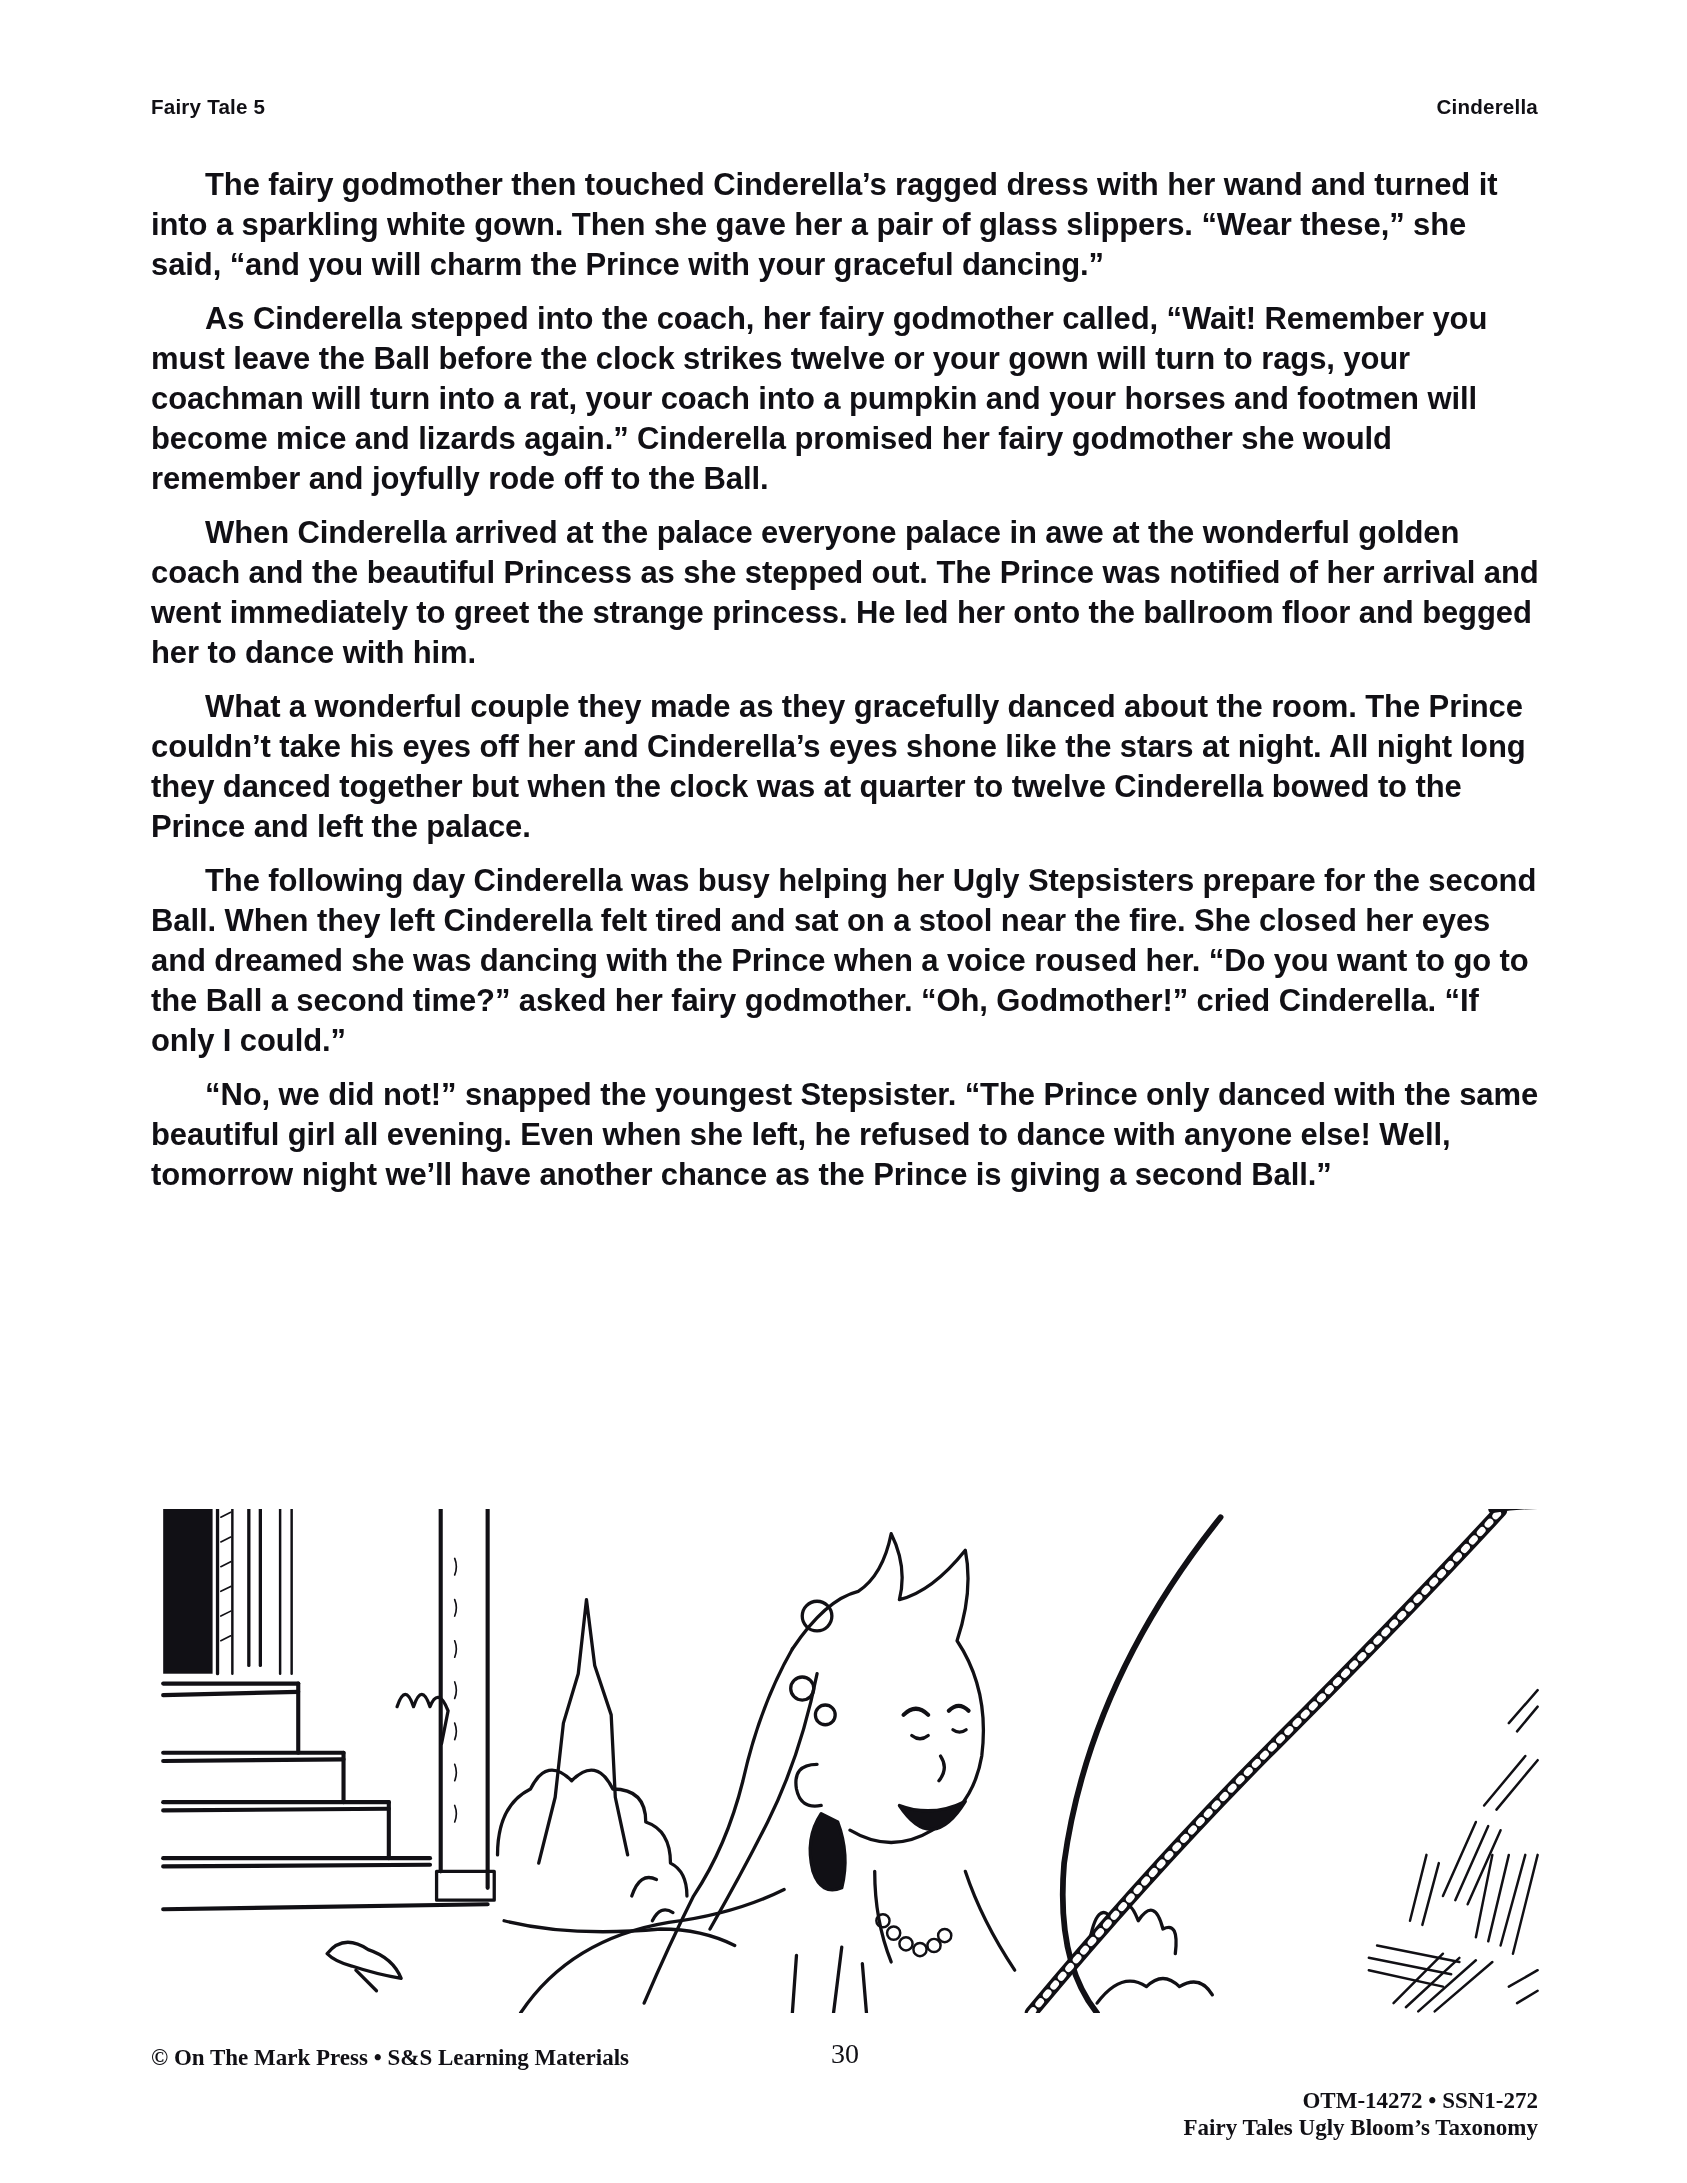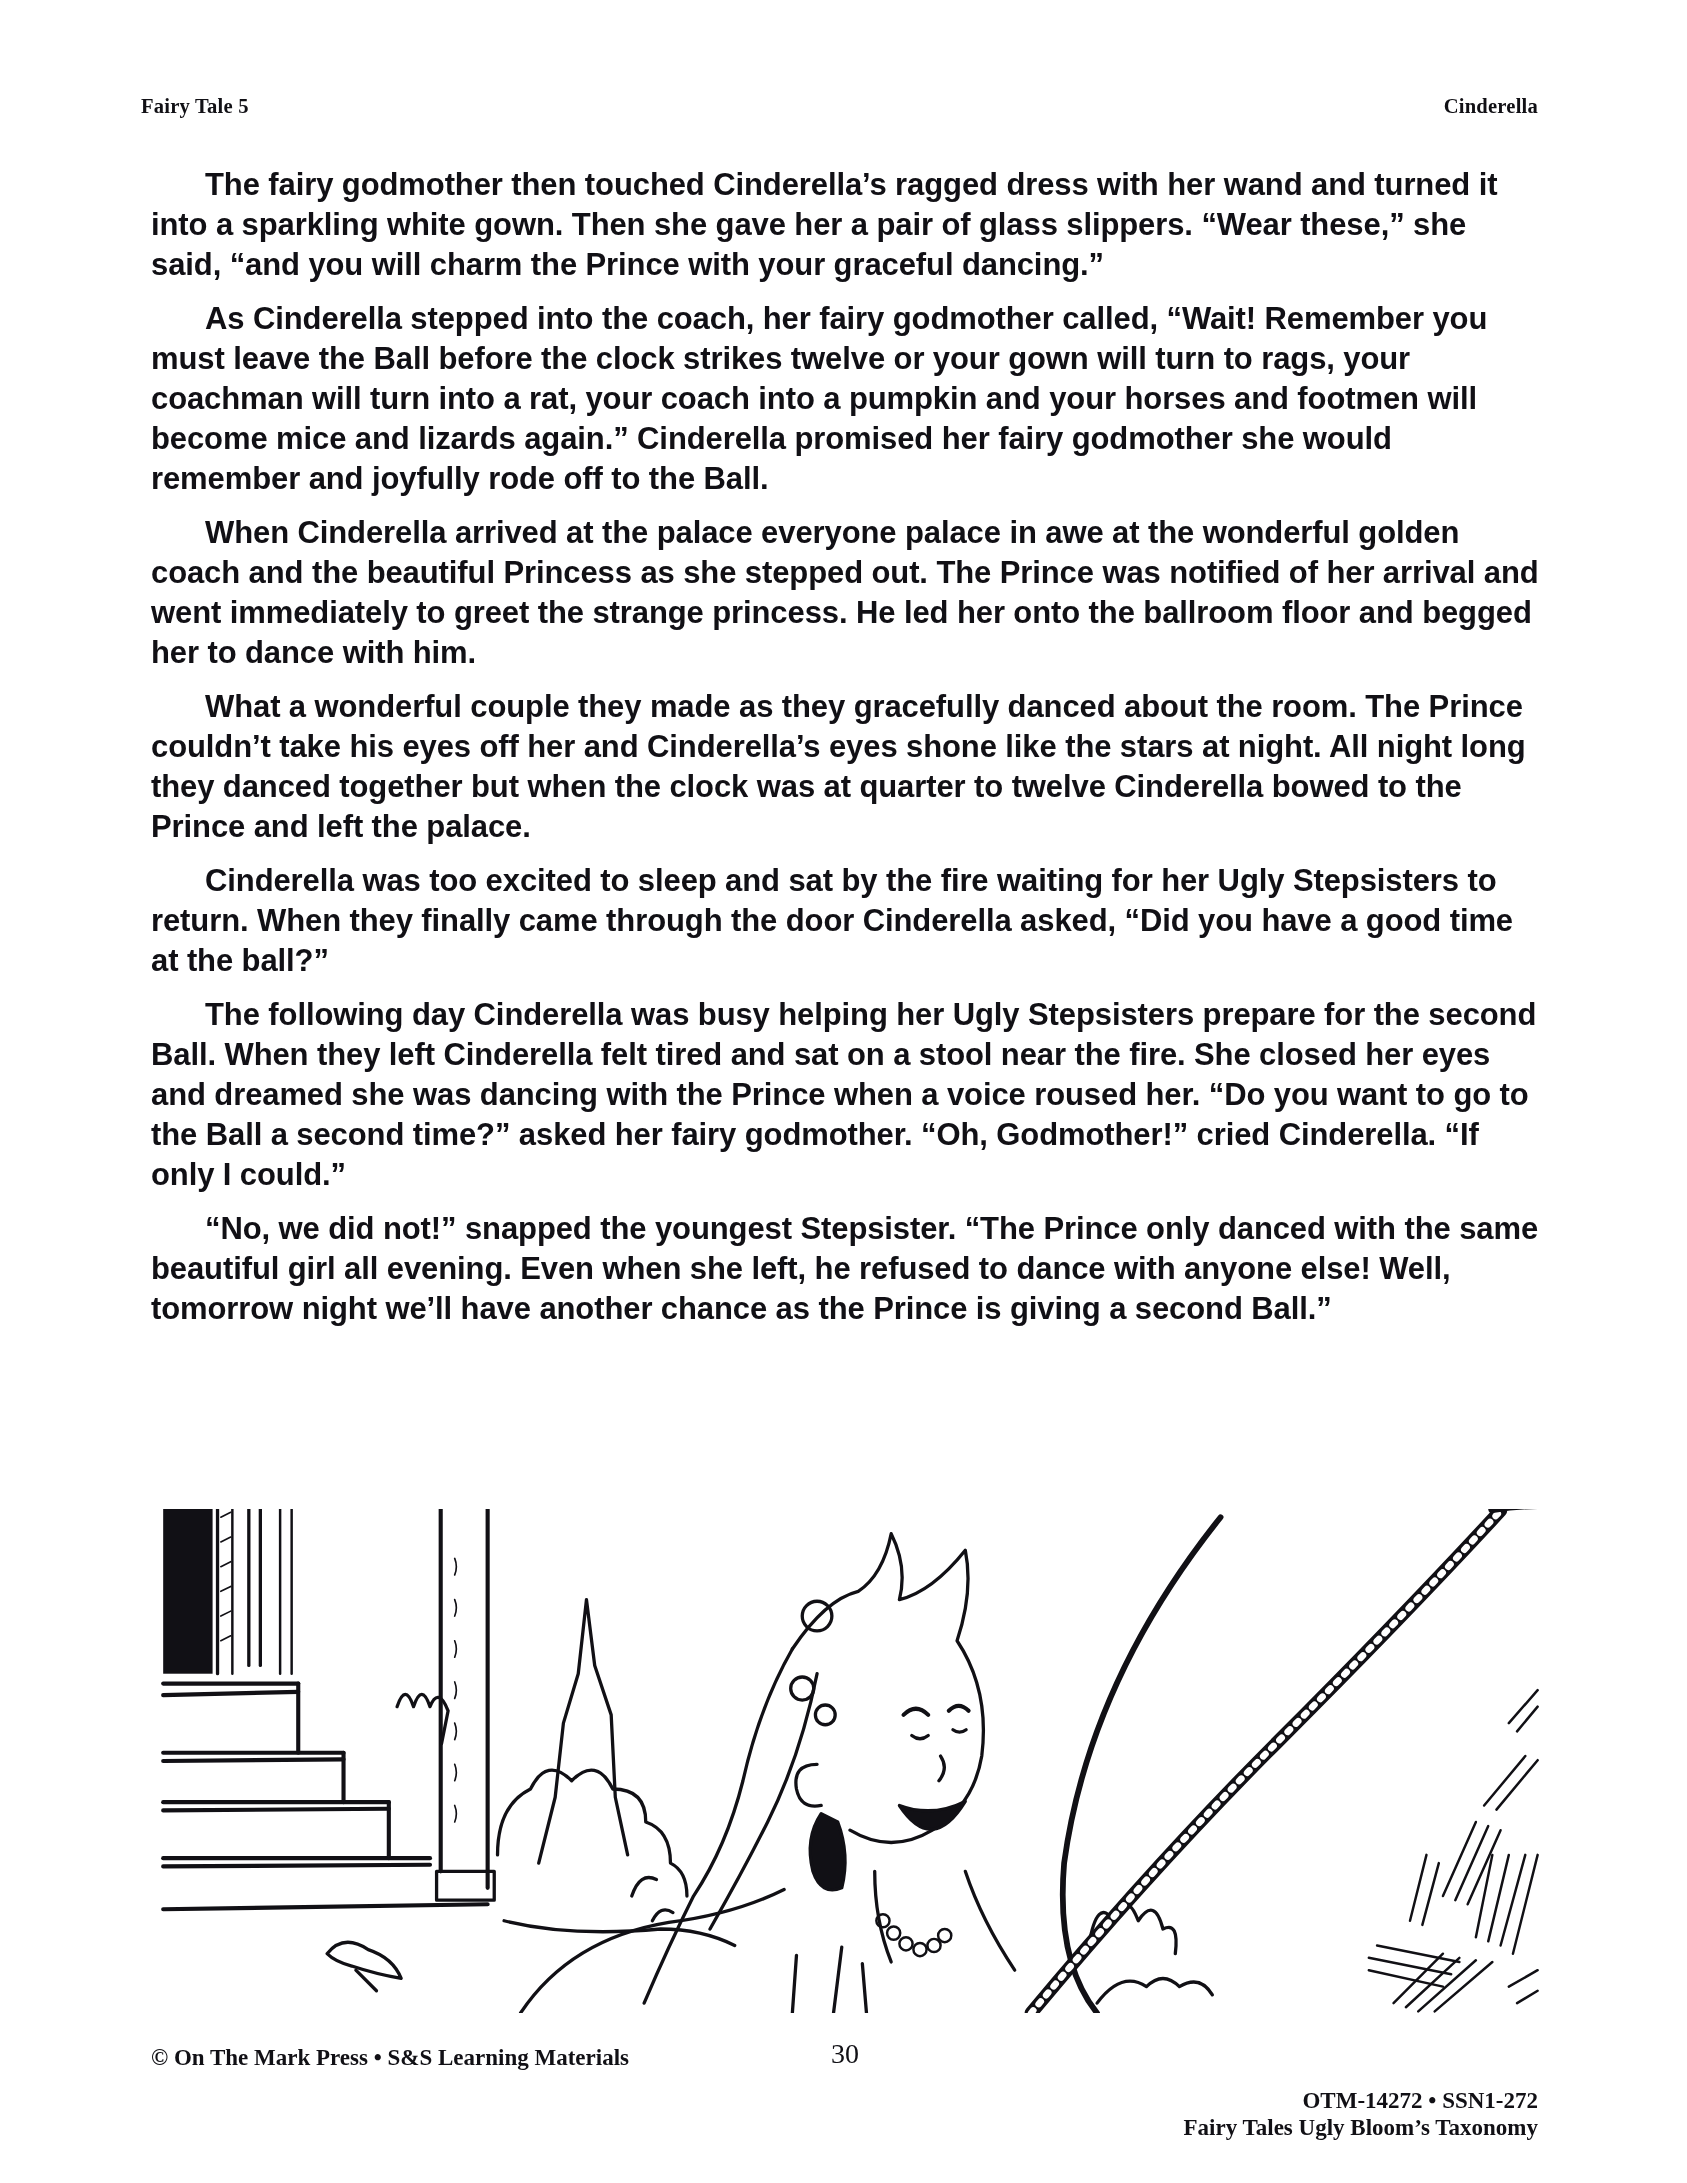--- a/index.html
+++ b/index.html
@@ -1,23 +1,23 @@
 <!DOCTYPE html>
 <html style="font-size:13px"><head>
   <meta charset="utf-8">
   <style>
     html, body { margin: 0; padding: 0; background: #ffffff; }
     body {
       width: 1687px; height: 2183px; position: relative; overflow: hidden;
       color: #111015;
     }
     .header {
-      position: absolute; left: 141px; right: 149px; top: 95px;
+      position: absolute; left: 151px; right: 149px; top: 95px;
       display: flex; justify-content: space-between; align-items: flex-end;
-      font-family: Liberation Serif, serif;
+      font-family: Liberation Sans, sans-serif;
       font-weight: bold; font-size: 20.6px; letter-spacing: 0.2px;
     }
     .story {
       position: absolute; left: 151px; top: 165px; width: 1391px;
       font-family: "Liberation Sans", "DejaVu Sans", sans-serif;
       font-size: 31px; line-height: 40px; letter-spacing: -0.1px; font-weight: bold;
     }
     .story p { margin: 0 0 14px 0; text-indent: 54px; }
     .illustration {
       position: absolute; left: 158px; top: 1509px; width: 1384px; height: 504px;
@@ -40,21 +40,20 @@
 <div class="header">
   <span>Fairy Tale 5</span>
   <span>Cinderella</span>
 </div>
 
 <div class="story">
   <p>The fairy godmother then touched Cinderella’s ragged dress with her wand and turned it into a sparkling white gown. Then she gave her a pair of glass slippers. “Wear these,” she said, “and you will charm the Prince with your graceful dancing.”</p>
   <p>As Cinderella stepped into the coach, her fairy godmother called, “Wait! Remember you must leave the Ball before the clock strikes twelve or your gown will turn to rags, your coachman will turn into a rat, your coach into a pumpkin and your horses and footmen will become mice and lizards again.” Cinderella promised her fairy godmother she would remember and joyfully rode off to the Ball.</p>
   <p>When Cinderella arrived at the palace everyone palace in awe at the wonderful golden coach and the beautiful Princess as she stepped out. The Prince was notified of her arrival and went immediately to greet the strange princess. He led her onto the ballroom floor and begged her to dance with him.</p>
   <p>What a wonderful couple they made as they gracefully danced about the room. The Prince couldn’t take his eyes off her and Cinderella’s eyes shone like the stars at night. All night long they danced together but when the clock was at quarter to twelve Cinderella bowed to the Prince and left the palace.</p>
-  <p>Cinderella was too excited to sleep and sat by the fire waiting for her Ugly Stepsisters to return. When they finally came through the door Cinderella asked, “Did you have a good time at the ball?”</p>
   <p>The following day Cinderella was busy helping her Ugly Stepsisters prepare for the second Ball. When they left Cinderella felt tired and sat on a stool near the fire. She closed her eyes and dreamed she was dancing with the Prince when a voice roused her. “Do you want to go to the Ball a second time?” asked her fairy godmother. “Oh, Godmother!” cried Cinderella. “If only I could.”</p>
   <p>“No, we did not!” snapped the youngest Stepsister. “The Prince only danced with the same beautiful girl all evening. Even when she left, he refused to dance with anyone else! Well, tomorrow night we’ll have another chance as the Prince is giving a second Ball.”</p>
 </div>
 
 <div class="illustration">
   <svg viewBox="0 0 1680 612" xmlns="http://www.w3.org/2000/svg" fill="none" stroke="#111015" stroke-linecap="round" stroke-linejoin="round">
 
     <g>
       <rect x="6" y="0" width="60" height="200" fill="#111015" stroke="none"></rect>
       <line x1="72" y1="0" x2="72" y2="200" stroke-width="4"></line>

